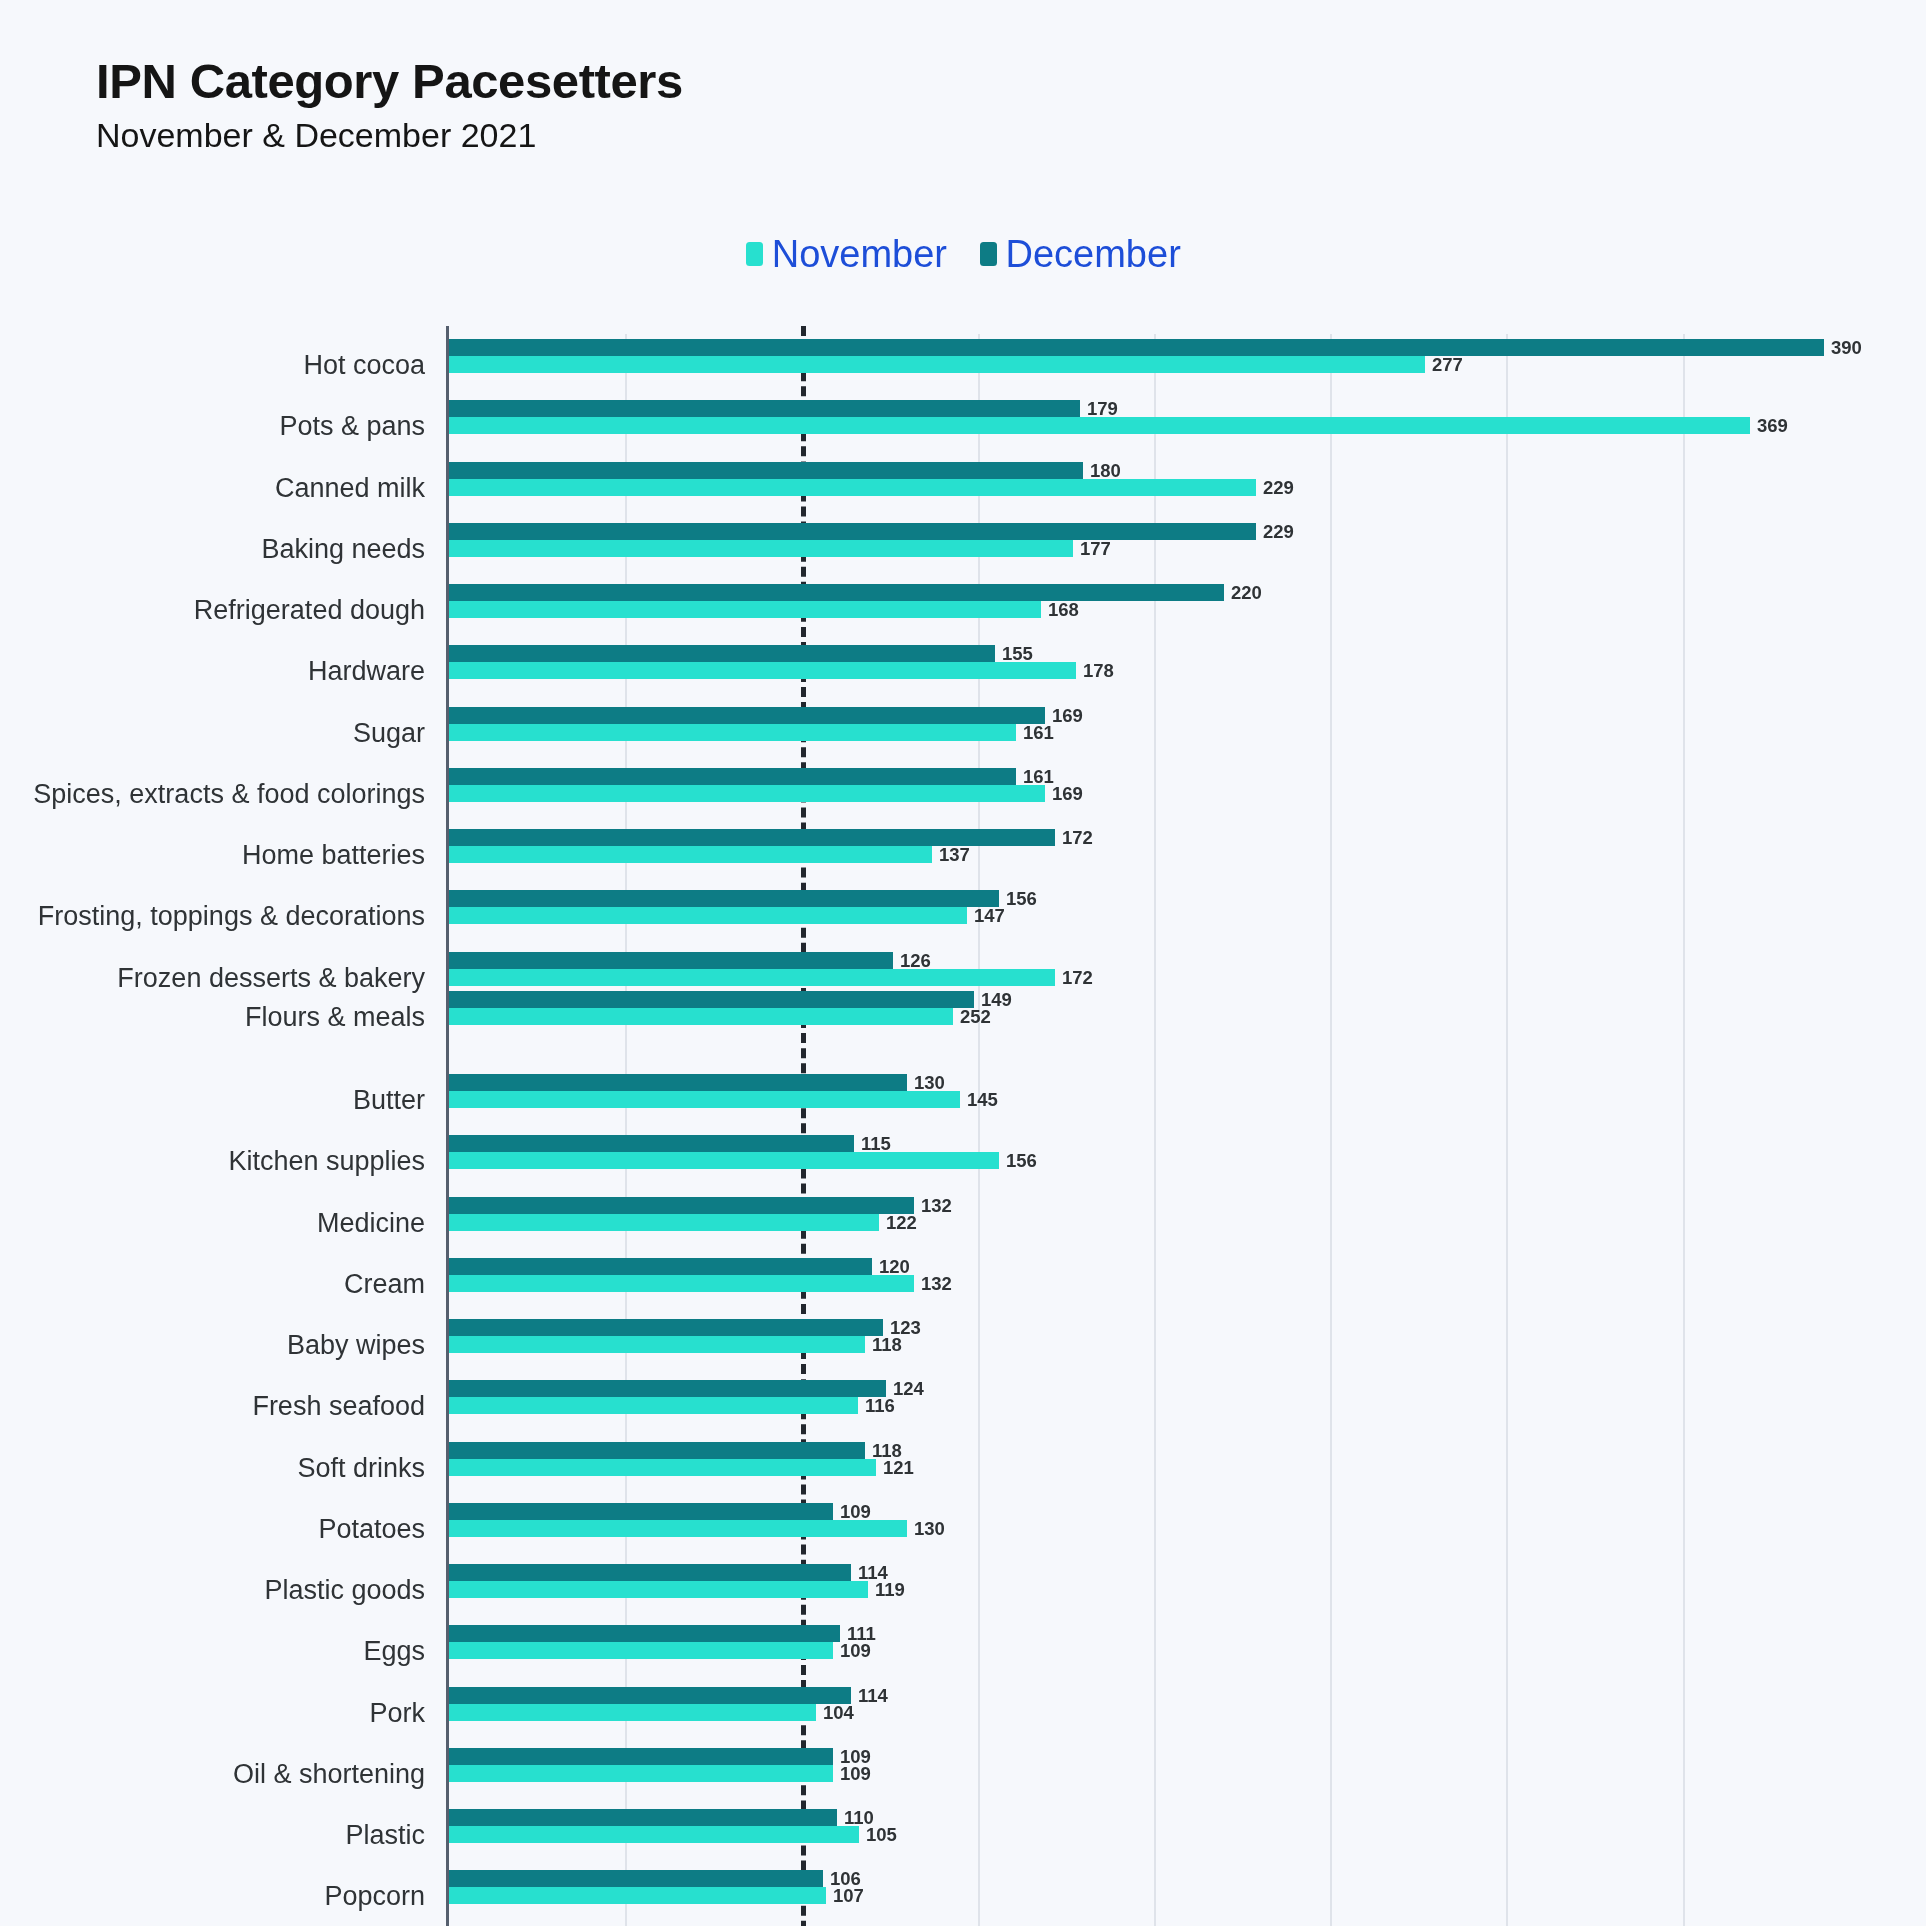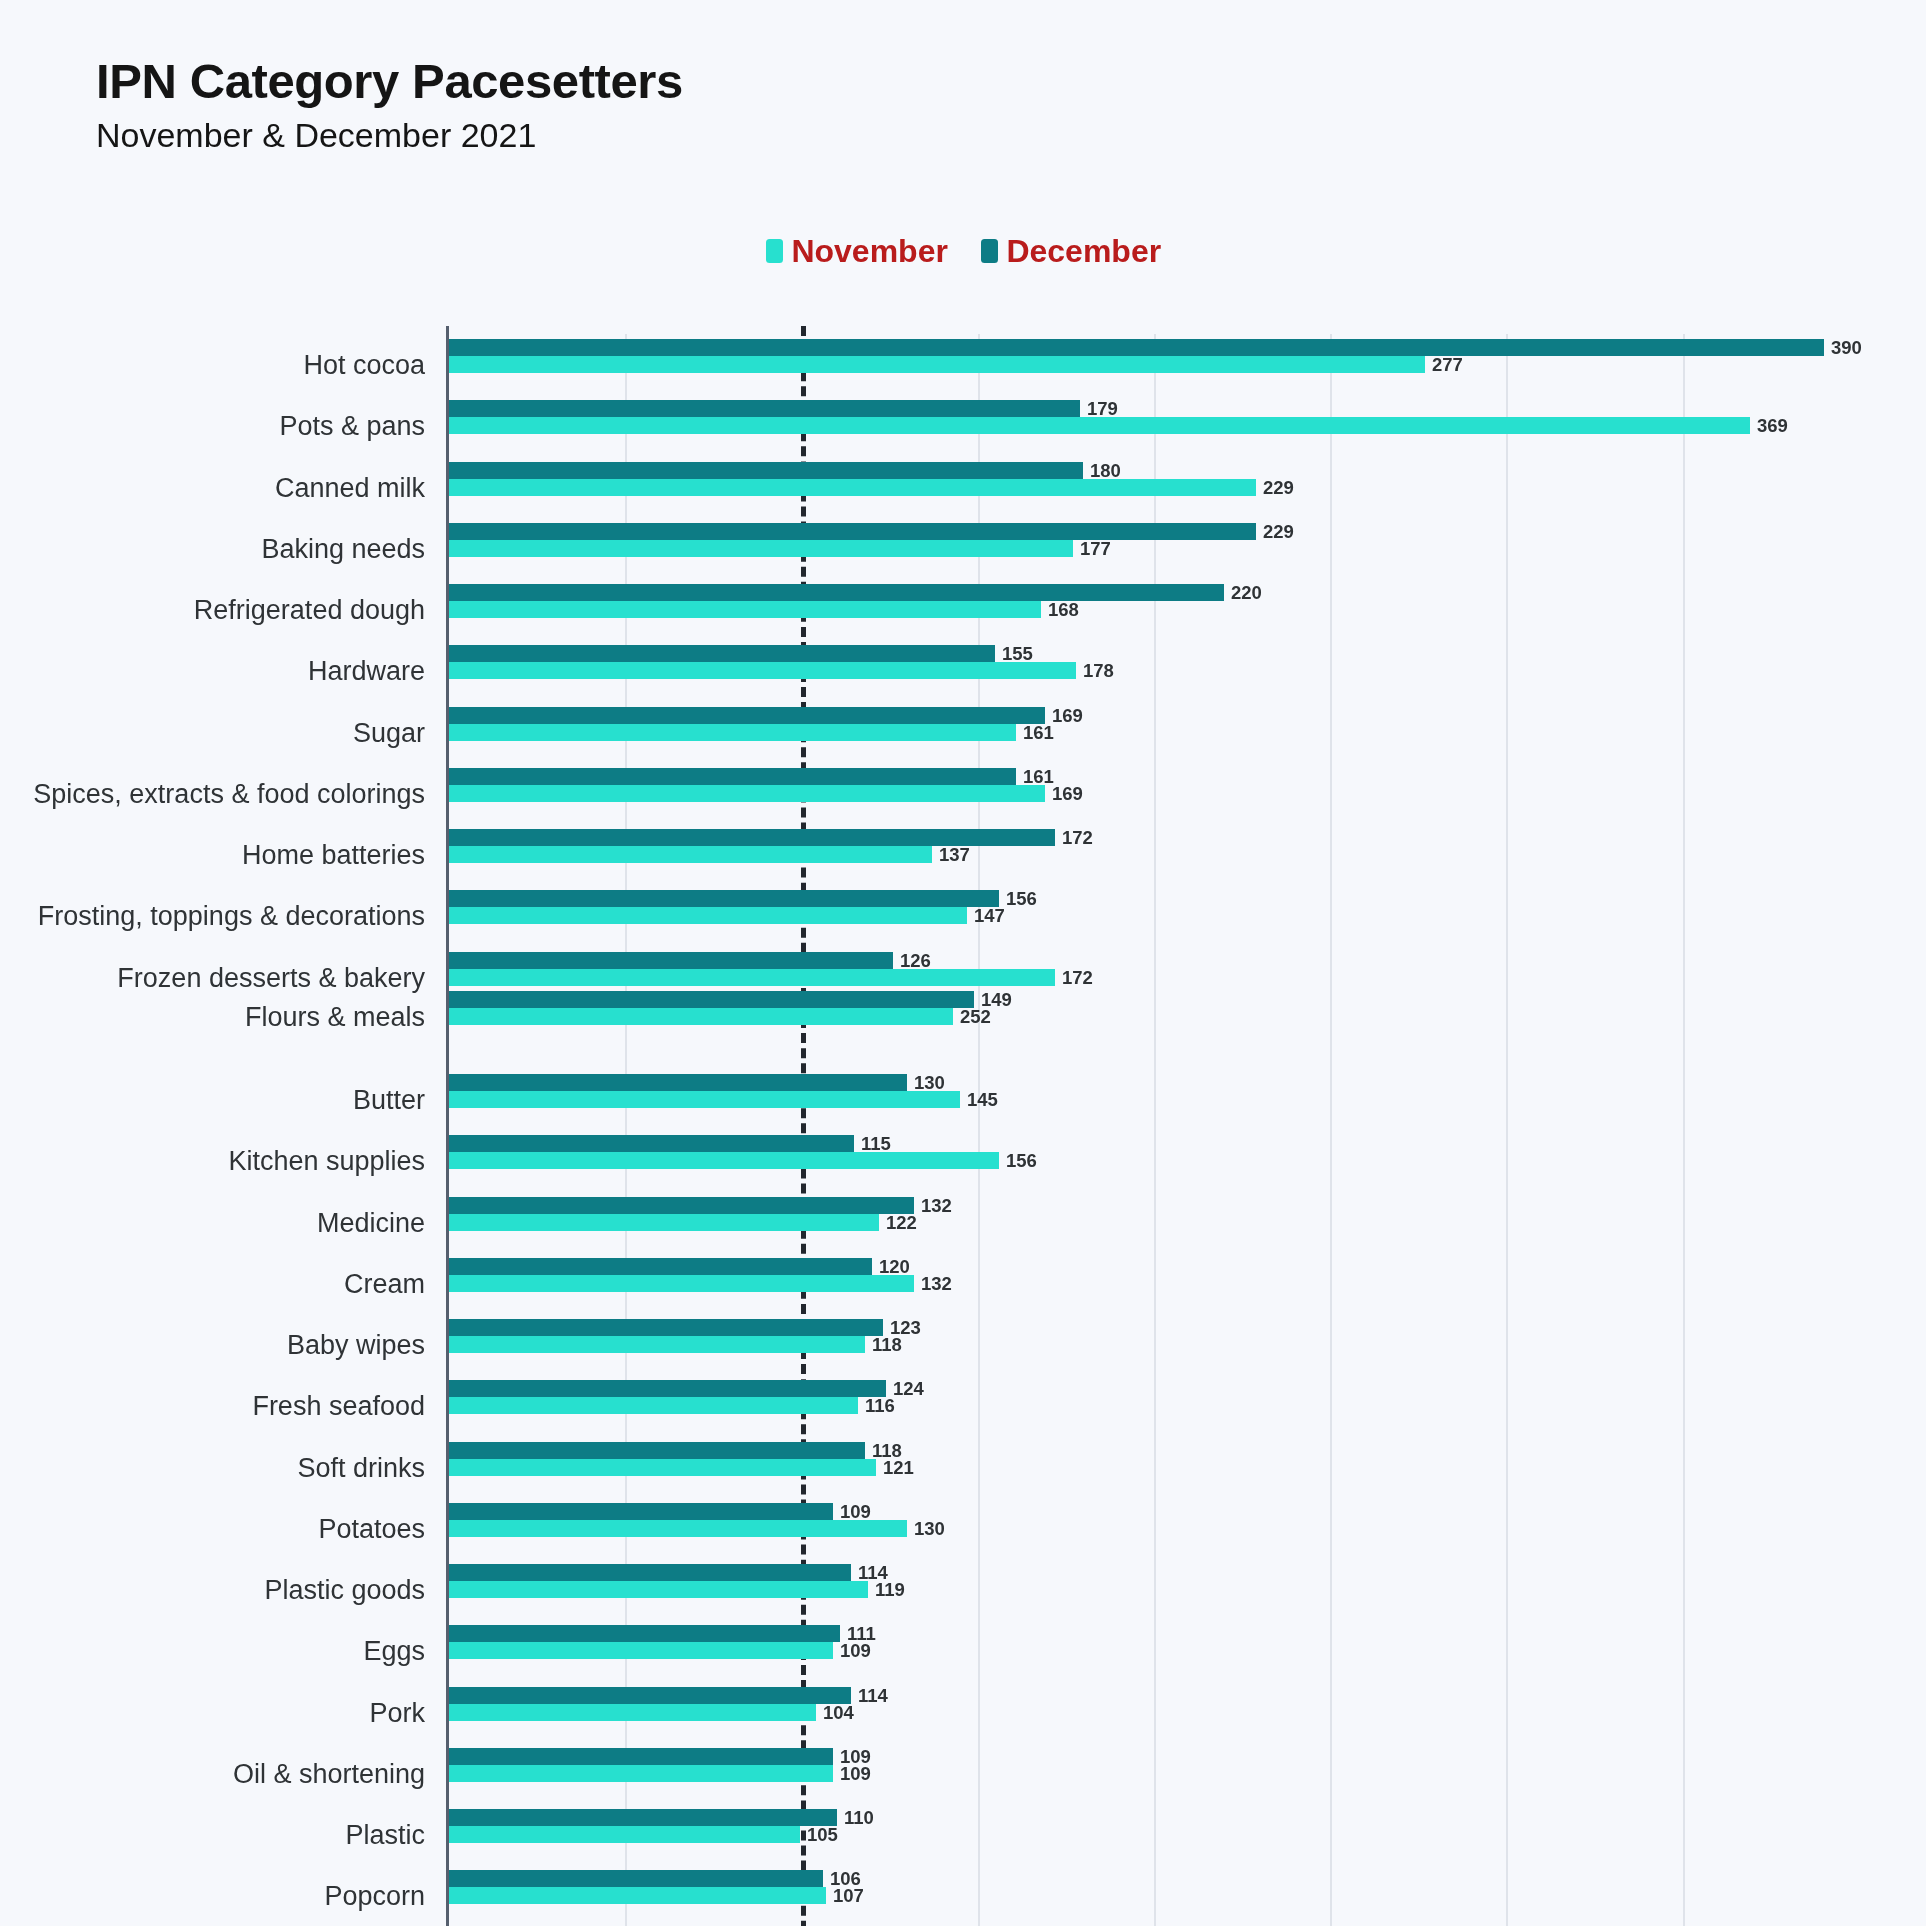--- a/index.html
+++ b/index.html
@@ -58,23 +58,23 @@
   }
 
   .legend-swatch {
     width: 17px;
     height: 24px;
     border-radius: 3.5px;
     flex: 0 0 auto;
   }
 
   .legend-label {
-    font-size: 32px;
-    font-weight: 700;
-    color: #b91c1c;
+    font-size: 38px;
+    font-weight: 400;
+    color: #1d4ed8;
     white-space: nowrap;
     line-height: 1;
   }
 
   
   
   #plot {
     position: absolute;
     left: 449px;
     top: 334px;
@@ -395,21 +395,21 @@
         </div>
         <div class="bar nov" style="width: 384px; background: rgb(39, 224, 207);">
           <span class="bar-value">109</span>
         </div>
       </div>
       <div class="row" style="top: 1470px;">
         <div class="cat-label">Plastic</div>
         <div class="bar dec" style="width: 388px; background: rgb(13, 124, 133);">
           <span class="bar-value">110</span>
         </div>
-        <div class="bar nov" style="width: 351px; background: rgb(39, 224, 207);">
+        <div class="bar nov" style="width: 410px; background: rgb(39, 224, 207);">
           <span class="bar-value">105</span>
         </div>
       </div>
       <div class="row" style="top: 1531px;">
         <div class="cat-label">Popcorn</div>
         <div class="bar dec" style="width: 374px; background: rgb(13, 124, 133);">
           <span class="bar-value">106</span>
         </div>
         <div class="bar nov" style="width: 377px; background: rgb(39, 224, 207);">
           <span class="bar-value">107</span>

